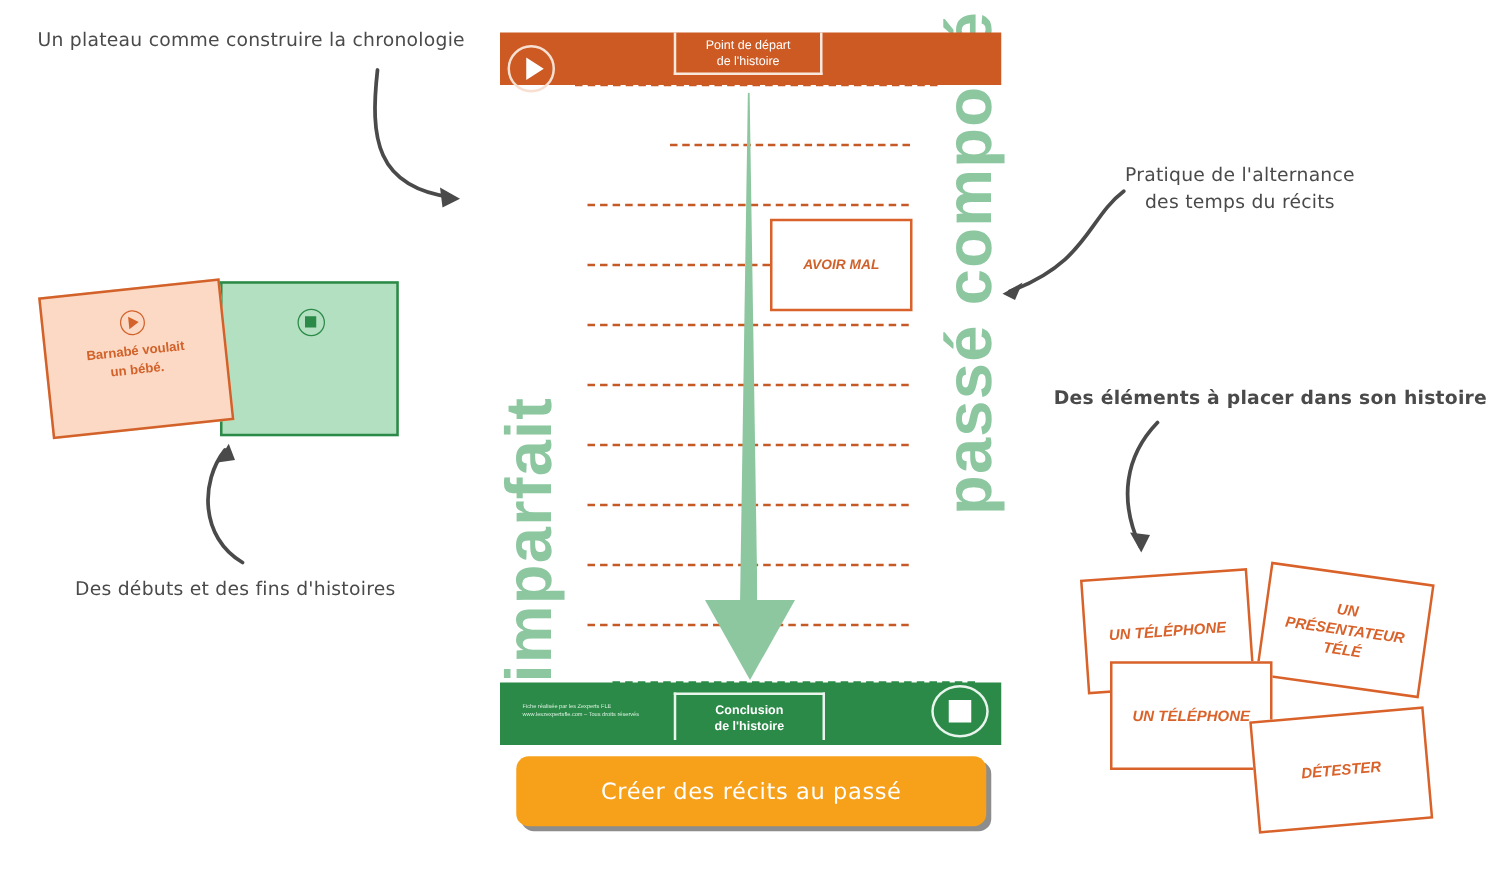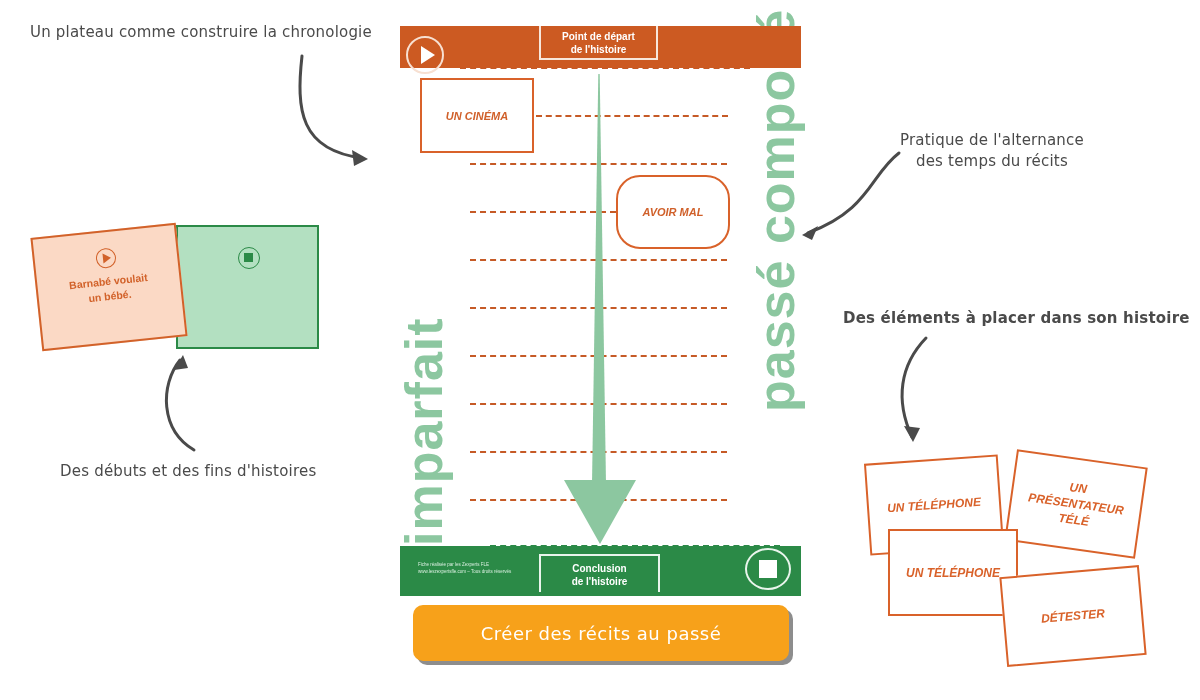--- a/index.html
+++ b/index.html
@@ -15,21 +15,21 @@
     }
     .arrows { position: absolute; left: 0; top: 0; width: 1200px; height: 700px; pointer-events: none; }
 
     
     .board { position: absolute; left: 400px; top: 26px; width: 401px; height: 566px; background: #fff; }
     .board-header { position: absolute; left: 0; top: 0; width: 401px; height: 42px; background: #cc5a22; }
     .board-footer { position: absolute; left: 0; top: 520px; width: 401px; height: 50px; background: #2b8a47; }
     .header-box {
       position: absolute; left: 139px; top: 0; width: 119px; height: 34px;
       border: 2px solid #f7e7dc; border-top: none; box-sizing: border-box;
-      color: #fff; font-family: "Liberation Sans", sans-serif; font-weight: bold;
+      color: #fff; font-family: "Liberation Sans", sans-serif; font-weight: normal;
       font-size: 10px; line-height: 13px; text-align: center; padding-top: 4px;
     }
     .footer-box {
       position: absolute; left: 139px; top: 8px; width: 121px; height: 38px;
       border: 2px solid #e9f5ec; border-bottom: none; box-sizing: border-box;
       color: #fff; font-family: "Liberation Sans", sans-serif; font-weight: bold;
       font-size: 10px; line-height: 13px; text-align: center; padding-top: 6px;
     }
     .play-circle {
       position: absolute; left: 6px; top: 10px; width: 38px; height: 38px;
@@ -131,22 +131,21 @@
       <div class="dash" style="top: 281px; left: 70px; width: 257px;"></div>
       <div class="dash" style="top: 329px; left: 70px; width: 257px;"></div>
       <div class="dash" style="top: 377px; left: 70px; width: 257px;"></div>
       <div class="dash" style="top: 425px; left: 70px; width: 257px;"></div>
       <div class="dash" style="top: 473px; left: 70px; width: 257px;"></div>
     </div>
 
   <div class="arrow-shaft"></div>
   <div class="arrow-head"></div>
 
-  <div class="card-board" style="left:20px; top:52px; width:114px; height:75px;">UN CINÉMA</div>
-  <div class="card-board" style="left:216px; top:149px; width:114px; height:74px;border-radius:24px;">AVOIR MAL</div>
+  <div class="card-board" style="left:216px; top:149px; width:114px; height:74px;">AVOIR MAL</div>
 
   <div class="vert-text" style="left:-6px; top:520px; transform: rotate(-90deg);">imparfait</div>
   <div class="vert-text" style="left:346px; top:386px; transform: rotate(-90deg);">passé composé</div>
 
   <div class="board-header">
     <div class="play-circle"></div>
     <div class="header-box">
       <div>Point de départ</div>
       <div>de l'histoire</div>
     </div>

